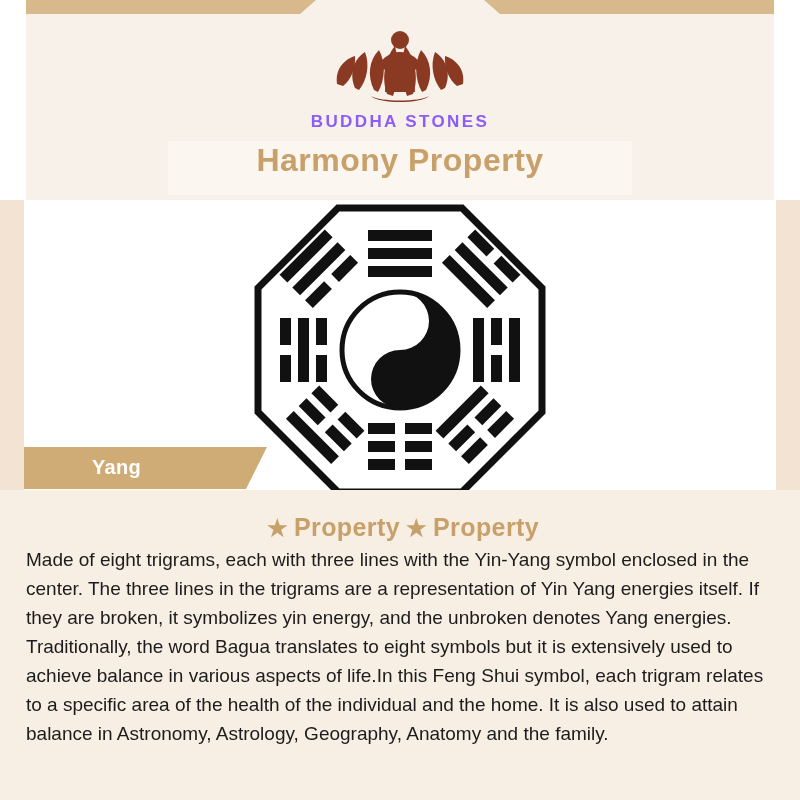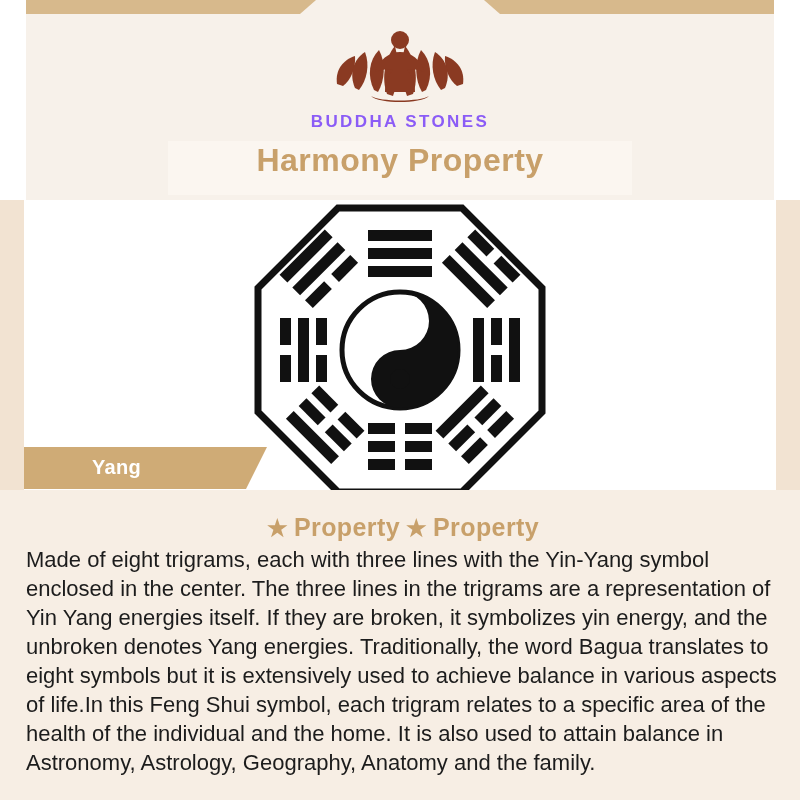--- a/index.html
+++ b/index.html
@@ -173,21 +173,21 @@
   }
   .tagline .star {
     color: #c8a06a;
     font-size: 23px;
     margin: 0 6px;
   }
   .body-text {
     position: absolute;
     left: 26px; top: 545px;
     width: 752px;
-    font-size: 22px;
+    font-size: 19px;
     line-height: 29px;
     color: #1c1c1c;
     text-align: left;
   }
 </style>
 </head>
 <body>
 
 <div class="page">
 

